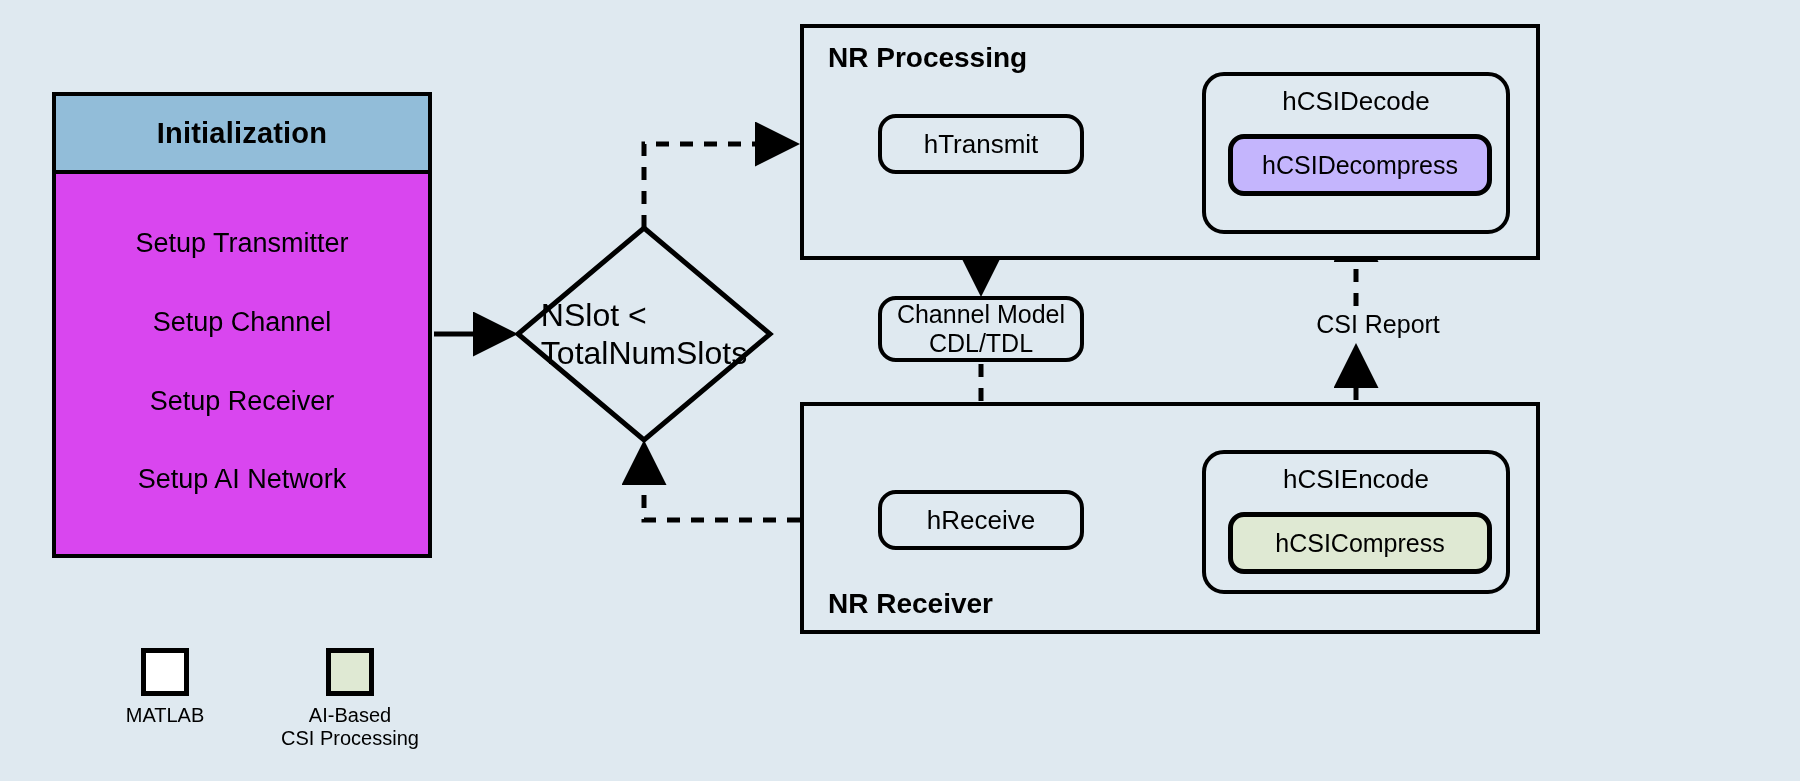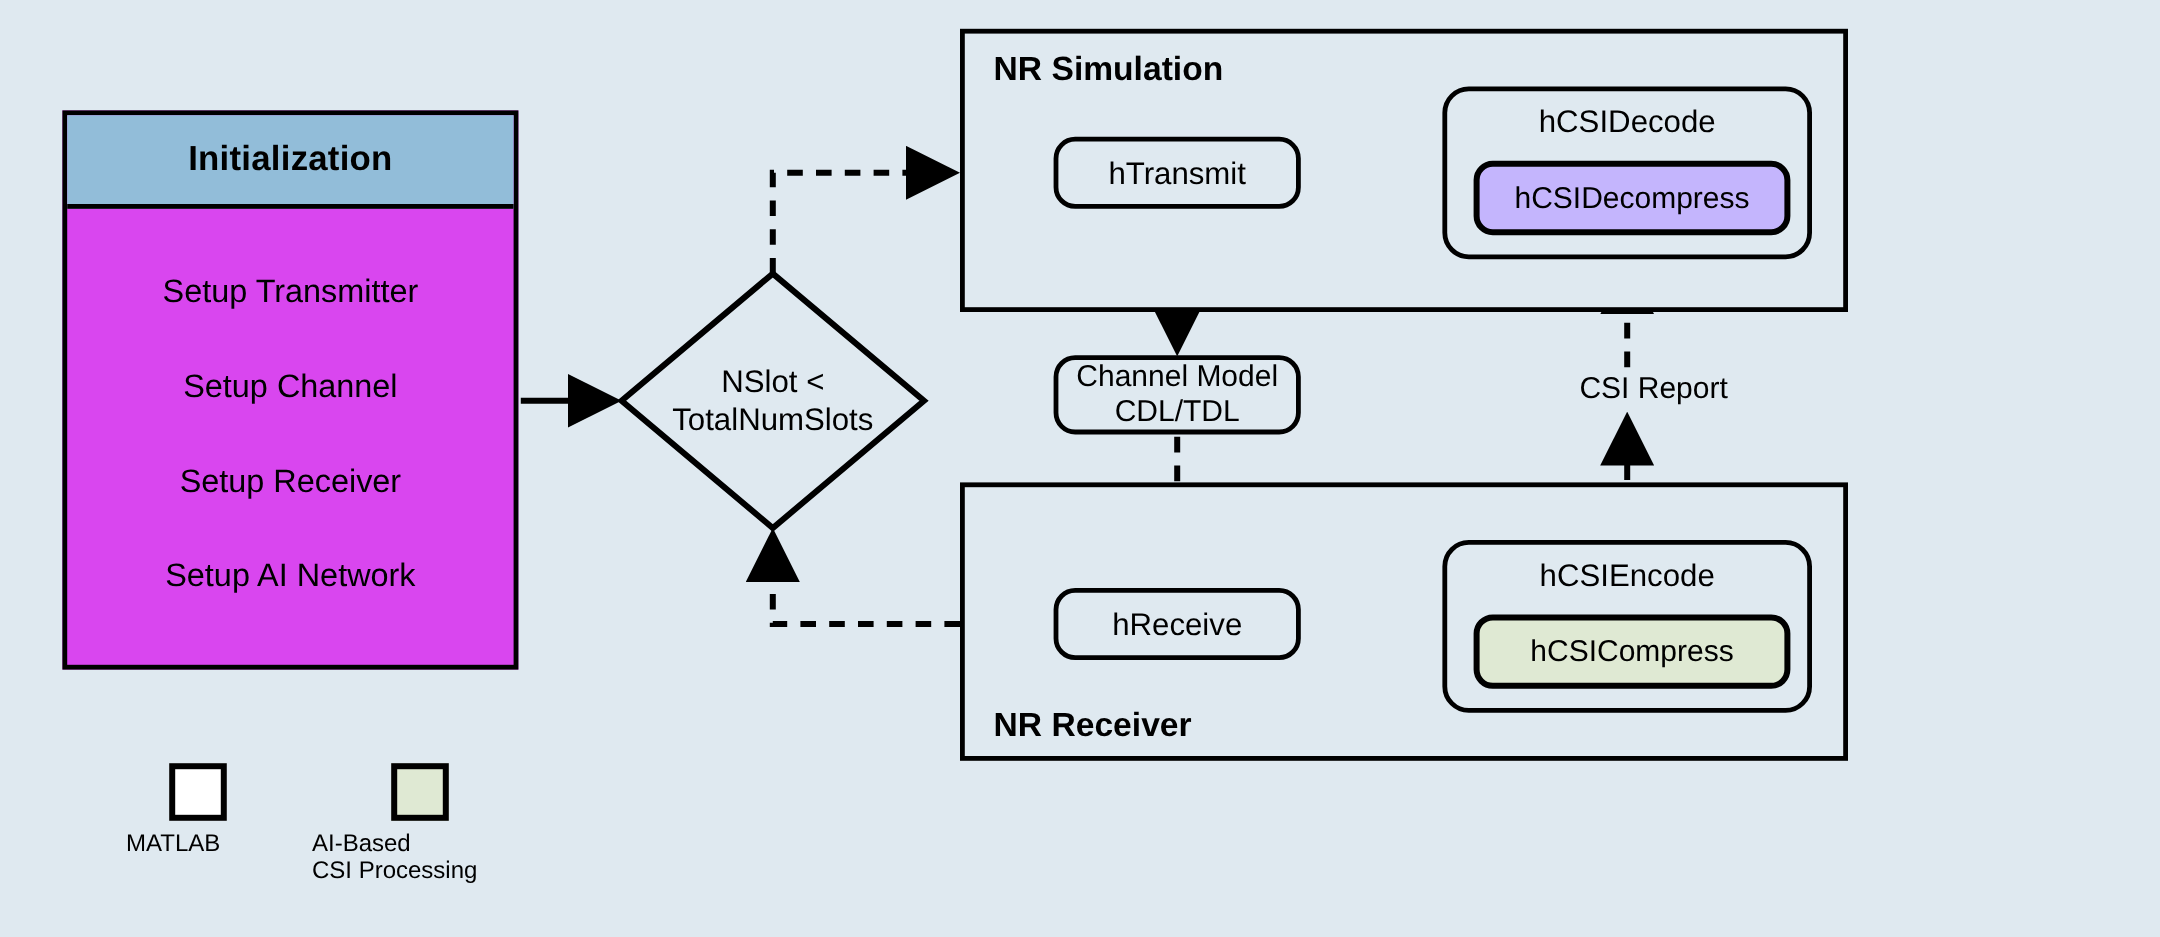--- a/index.html
+++ b/index.html
@@ -47,53 +47,53 @@
     height:calc(100% - 78px);
     display:flex;flex-direction:column;
     align-items:center;justify-content:space-evenly;
     padding:6px 0 10px 0;
     box-sizing:border-box;
   }
   .init-item{font-size:27px;line-height:1.1;}
 
   
   #legend{position:absolute;left:105px;top:636px;width:350px;height:130px;}
-  .legend-entry{position:absolute;text-align:left;}
+  .legend-entry{position:absolute;text-align:center;margin-top:12px;}
   .legend-swatch{
     width:48px;height:48px;border:5px solid #000;margin:0 auto;
     box-sizing:border-box;
   }
   .sw-matlab{background:#ffffff;}
   .sw-ai{background:#dfe9d3;}
   .legend-label{font-size:20px;line-height:1.15;margin-top:8px;white-space:pre-line;}
   #legend-matlab{left:0px;top:0px;width:120px;}
   #legend-ai{left:155px;top:0px;width:180px;}
 
   
   #decision{
     position:absolute;left:518px;top:228px;width:252px;height:212px;
   }
   #decision .dtext{
     position:absolute;left:0;top:0;width:100%;height:100%;
     display:flex;align-items:center;justify-content:center;
-    font-size:26px;line-height:1.2;text-align:center;
+    font-size:32px;line-height:1.2;
     white-space:pre-line;
   }
 
   
   #tx-container{
     left:800px;top:24px;width:740px;height:236px;
     display:block;
   }
   #tx-title{position:absolute;left:24px;top:14px;font-size:28px;font-weight:bold;}
 
   #htransmit{left:878px;top:114px;width:206px;height:60px;font-size:26px;}
 
   #hcsidecode{
-    left:1202px;top:72px;width:308px;height:144px;
+    left:1202px;top:72px;width:308px;height:162px;
     display:block;
   }
   #hcsidecode .sub-title{
     position:absolute;left:0;top:10px;width:100%;text-align:center;font-size:26px;
   }
   #hcsidecompress{
     position:absolute;left:22px;top:58px;width:264px;height:62px;
     box-sizing:border-box;border:5px solid #000;border-radius:16px;
     background:#c4b5fd;
     display:flex;align-items:center;justify-content:center;
@@ -189,21 +189,21 @@
 CSI Processing</div>
     </div>
   </div>
 
   <div id="decision">
     <div class="dtext">NSlot &lt;
 TotalNumSlots</div>
   </div>
 
   <div class="box" id="tx-container">
-    <div id="tx-title">NR Simulation</div>
+    <div id="tx-title">NR Processing</div>
   </div>
 
   <div class="box rounded" id="htransmit">hTransmit</div>
 
   <div class="box rounded-lg" id="hcsidecode">
     <div class="sub-title">hCSIDecode</div>
     <div id="hcsidecompress">hCSIDecompress</div>
   </div>
 
   <div class="box rounded" id="channel">Channel Model

